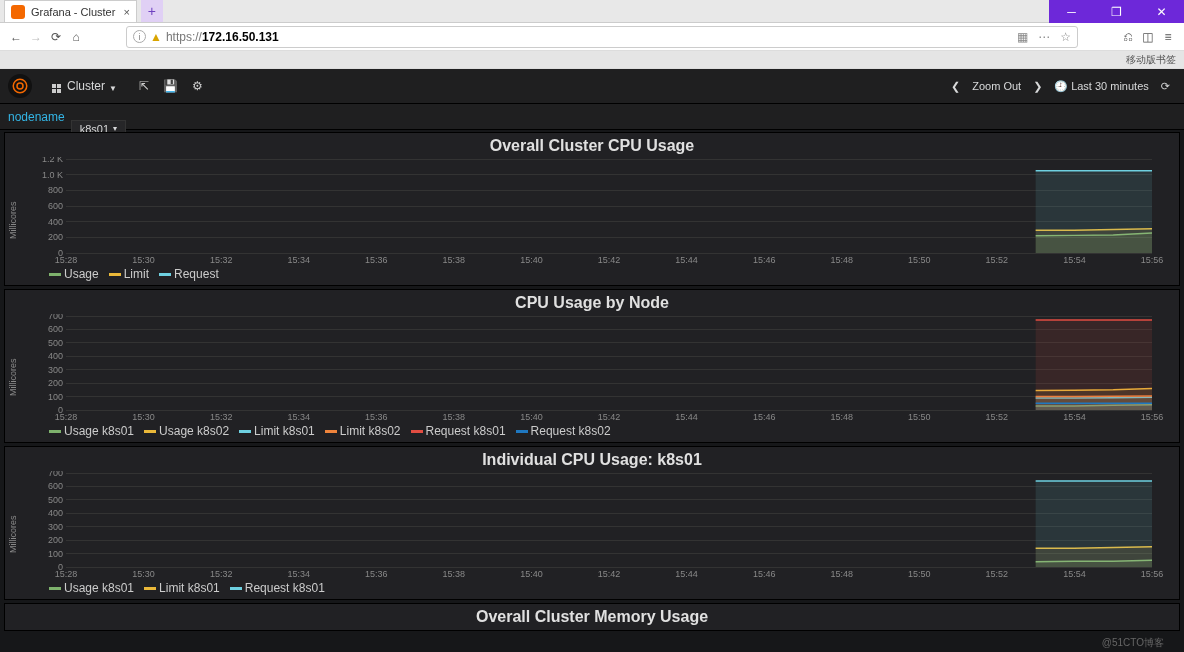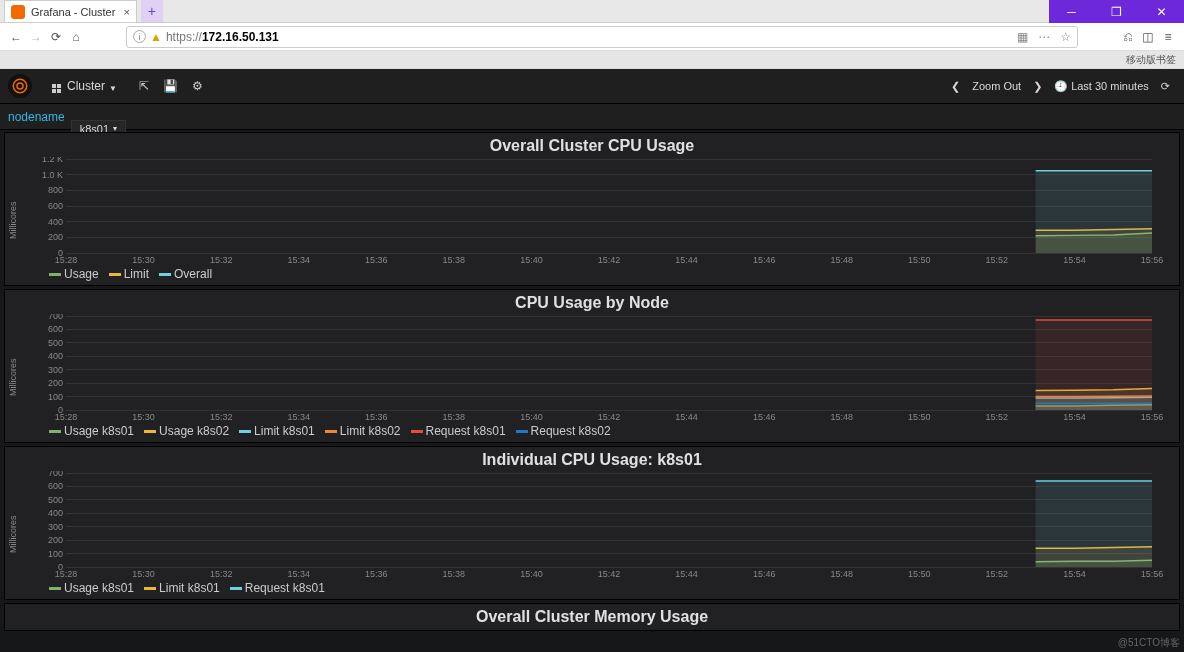--- a/index.html
+++ b/index.html
@@ -54,21 +54,21 @@
 .plot svg { width: 100%; display: block; }
 .legend-row { display: flex; gap: 10px; padding: 2px 0 2px 30px; flex-wrap: wrap; font-size: 12px; color: #ccc; }
 .legend-item { display: flex; align-items: center; gap: 3px; }
 .swatch { width: 12px; height: 3px; }
 
 
 .tick { font-size: 9px; fill: #888; }
 .grid { stroke: #333; stroke-width: 1; shape-rendering: crispEdges; }
 .series { fill: none; stroke-width: 1.5; }
 
-.watermark { position: absolute; right: 4px; bottom: 2px; color: #666; font-size: 10px; }
+.watermark { position: absolute; right: 20px; bottom: 2px; color: #666; font-size: 10px; }
 </style>
 </head>
 <body>
 
 <div class="titlebar">
   <div class="tab-strip" style="flex:1; background:#e8e8e8;">
     <div class="tab">
       <span class="favicon"></span>
       <span>Grafana - Cluster</span>
       <span class="close">×</span>
@@ -195,21 +195,21 @@
             <div class="legend-item">
               <span class="swatch" style="background: rgb(126, 178, 109);"></span>
               <span>Usage</span>
             </div>
             <div class="legend-item">
               <span class="swatch" style="background: rgb(234, 184, 57);"></span>
               <span>Limit</span>
             </div>
             <div class="legend-item">
               <span class="swatch" style="background: rgb(110, 208, 224);"></span>
-              <span>Overall</span>
+              <span>Request</span>
             </div>
           </div>
         </div>
       </div>
     </div>
     <div class="panel">
       <div class="panel-title">CPU Usage by Node</div>
       <div class="graph-wrap">
         <div class="ylabel">Millicores</div>
         <div class="graph-inner">

